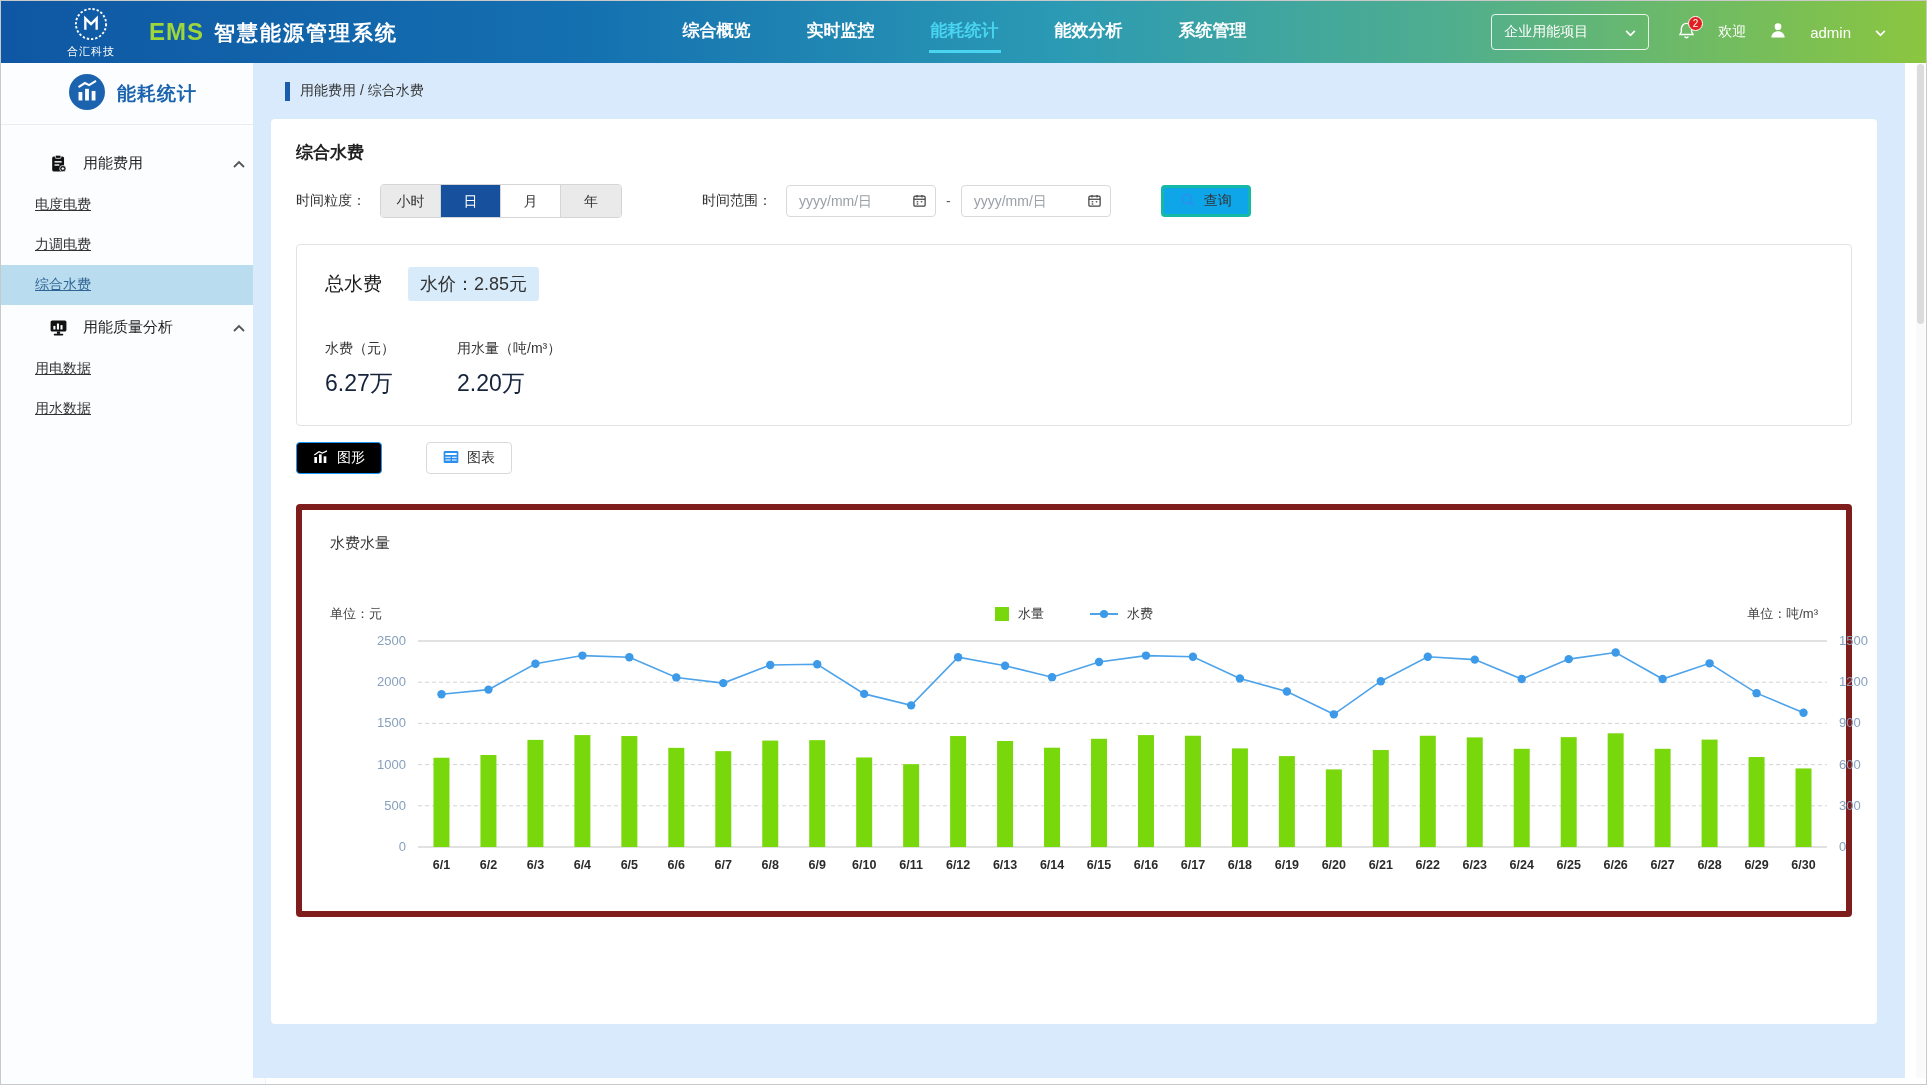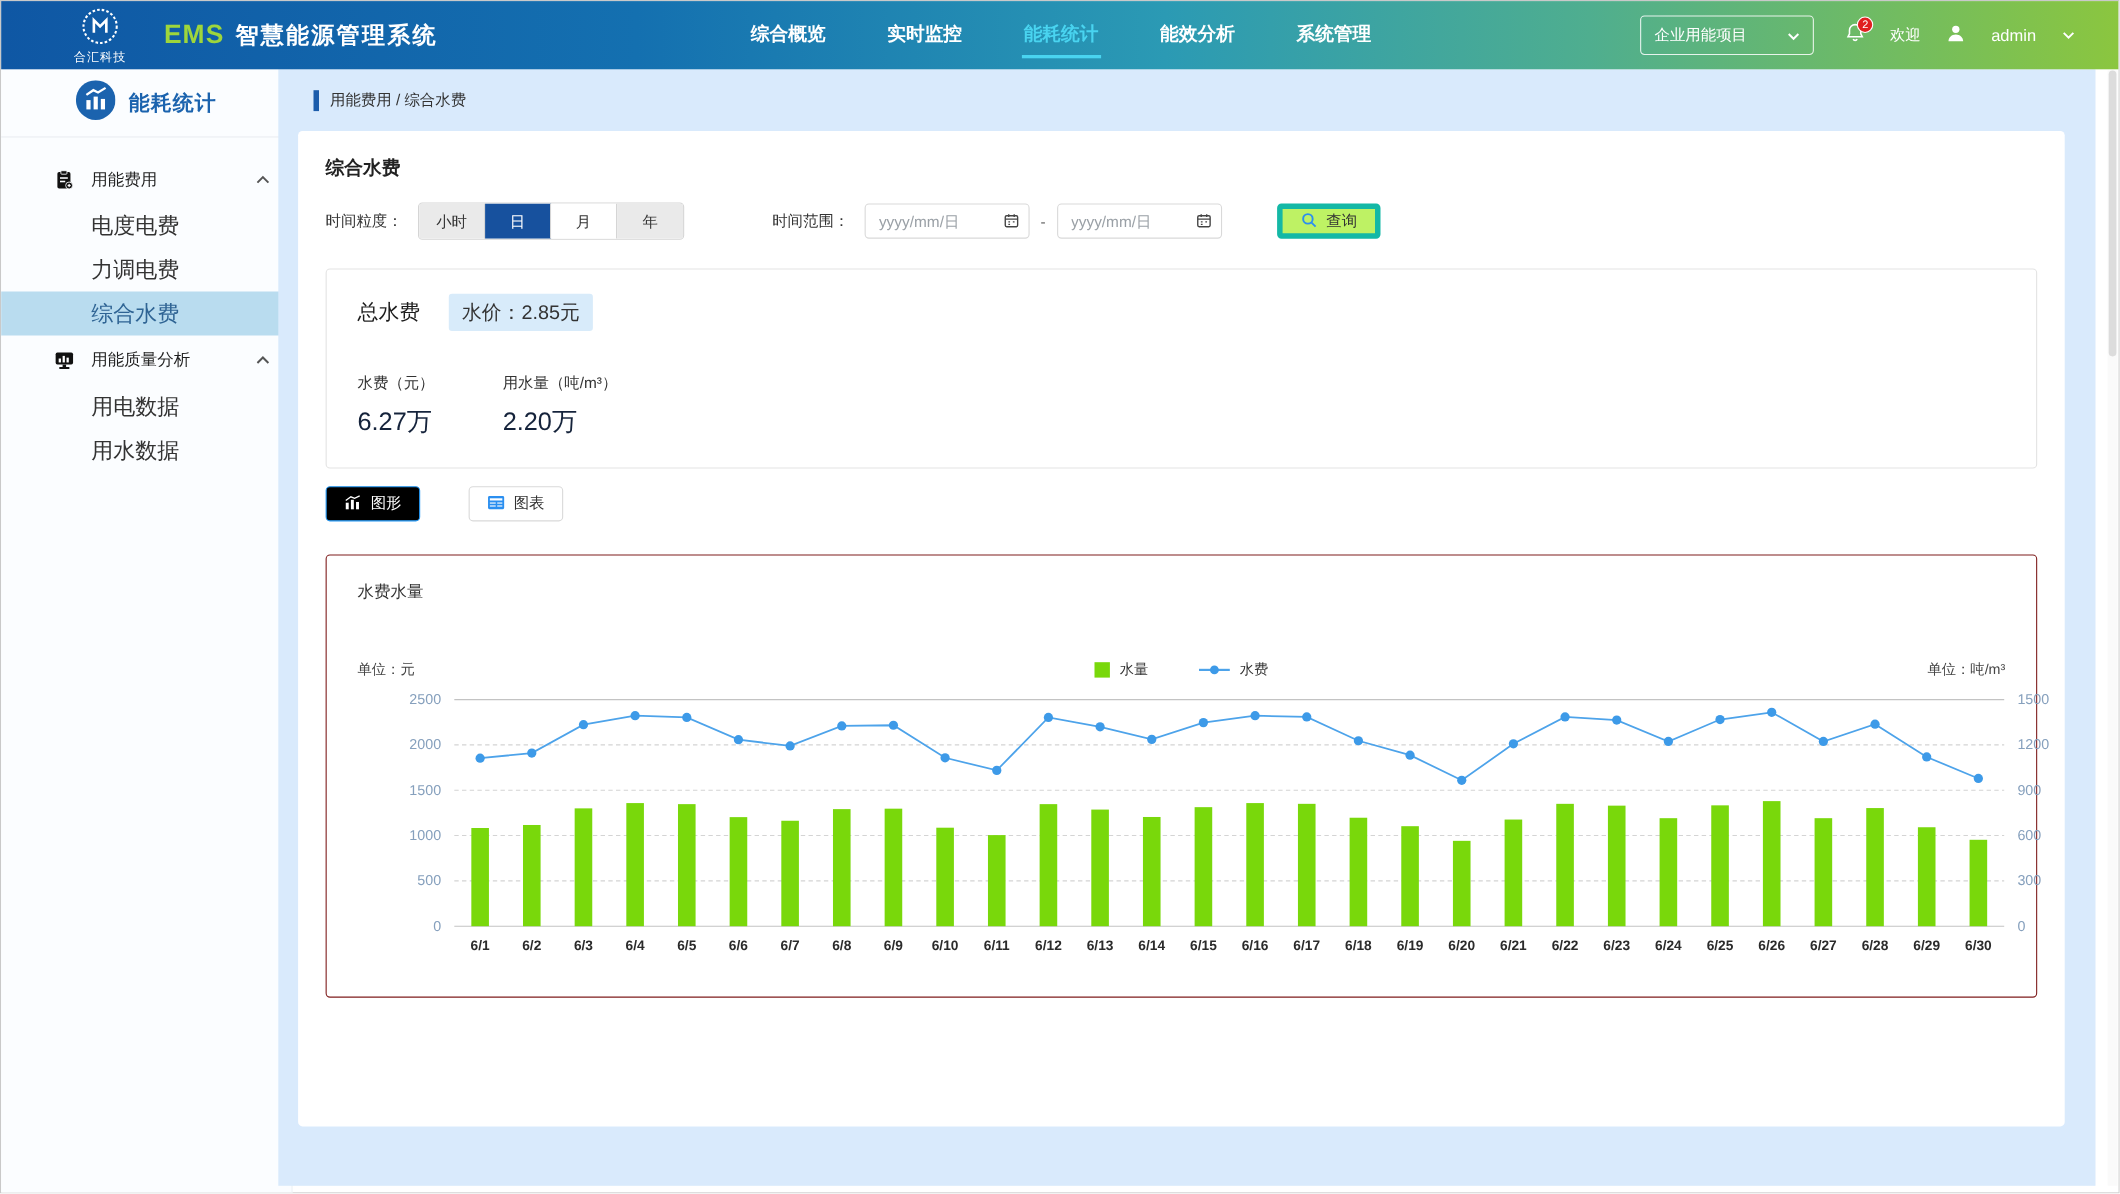--- a/index.html
+++ b/index.html
@@ -31,21 +31,21 @@
 
   
   .sidebar { position:absolute; left:0; top:62px; width:265px; height:1023px; background:#fbfdff; border-right:1px solid #eef2f6; }
   .side-head { height:62px; display:flex; align-items:center; justify-content:center; gap:12px; border-bottom:1px solid #e9edf2; }
   .side-title { font-size:19px; font-weight:bold; color:#1b63ae; letter-spacing:1px; }
   .side-menu { padding-top:16px; }
   .menu-row { height:44px; display:flex; align-items:center; padding:0 20px 0 46px; cursor:pointer; }
   .menu-row .mi { width:22px; display:flex; justify-content:center; margin-right:14px; }
   .menu-label { font-size:15px; color:#1f1f1f; }
   .menu-caret { margin-left:auto; }
-  .sub-row { height:40px; display:flex; align-items:center; padding-left:82px; font-size:20px; color:#333; cursor:pointer; position:relative; }
+  .sub-row { height:40px; display:flex; align-items:center; padding-left:34px; font-size:14px; color:#333; cursor:pointer; position:relative;text-decoration:underline; }
   .sub-row.active { background:#b9dcef; color:#2f6494; }
   .sub-row.active::after { content:""; position:absolute; right:0; top:0; bottom:0; width:10px; background:#67a2b4; }
 
   
   .content { position:absolute; left:252px; top:62px; width:1652px; height:1015px; background:#d9eafc; padding-right:10px; }
   .content-inner { width:1642px; height:100%; }
   .breadcrumb-row { display:flex; align-items:center; height:56px; padding-left:32px; }
   .crumb-bar { width:5px; height:19px; background:#1b5cab; margin-right:10px; }
   .crumb-text { font-size:14px; color:#333; }
 
@@ -61,36 +61,36 @@
   .gran-btn:last-child { border-right:none; }
   .gran-btn.active { background:#17519e; color:#fff; }
   .range-label { margin-left:80px; }
   .date-wrap { position:relative; margin-left:14px; }
   .date-input { width:150px; height:32px; border:1px solid #d9d9d9; border-radius:4px; padding:0 32px 0 12px;
     font-size:14px; color:#333; outline:none; font-family:inherit; }
   .date-input::placeholder { color:#9aa0a6; }
   .date-cal { position:absolute; right:9px; top:8px; }
   .range-sep { margin:0 10px; color:#666; font-size:14px; }
   .query-btn { display:flex; align-items:center; gap:8px; margin-left:50px; height:32px; padding:0 16px;
-    background:#bef264; border:5px solid #14b8a6; border-radius:4px; font-size:14px; color:#333; cursor:pointer;text-align:center; }
+    background:#0ea5e9; border:3px solid #14b8a6; border-radius:4px; font-size:14px; color:#333; cursor:pointer;text-align:center; }
 
   .summary-box { border:1px solid #e3e3e3; border-radius:4px; padding:22px 28px 26px 28px; }
   .summary-head { display:flex; align-items:center; gap:26px; }
   .summary-title { font-size:19px; color:#1c1c1c; }
   .price-badge { background:#d8ebfa; color:#333; font-size:18px; padding:5px 12px; border-radius:3px; }
   .summary-metrics { display:flex; gap:62px; margin-top:39px; }
   .metric-label { font-size:14px; color:#333; }
   .metric-value { font-size:23px; color:#15233b; margin-top:10px; }
 
   .toggle-row { display:flex; gap:44px; margin-top:16px; }
   .toggle-btn { display:flex; align-items:center; gap:8px; height:32px; padding:0 16px; border-radius:4px;
     font-size:14px; cursor:pointer; border:1px solid #d9d9d9; background:#fff; color:#333; }
   .toggle-btn.active { background:#000000; border-color:#2196f3; color:#fff; }
 
-  .chart-box { border:1px solid #7f1d1d; border-radius:4px; margin-top:30px; padding:24px 28px 26px 28px; }
+  .chart-box { border:6px solid #7f1d1d; border-radius:4px; margin-top:30px; padding:24px 28px 26px 28px; }
   .chart-title { font-size:15px; color:#333; }
   .chart-meta { display:flex; align-items:center; margin-top:52px; }
   .unit-left, .unit-right { font-size:13px; color:#444; width:220px; }
   .unit-right { text-align:right; }
   .chart-legend { flex:1; display:flex; justify-content:center; align-items:center; gap:46px; }
   .legend-item { display:flex; align-items:center; gap:9px; font-size:13px; color:#333; cursor:pointer; }
   .legend-swatch { width:14px; height:14px; }
   .legend-line { display:inline-block; position:relative; width:28px; height:2px; background:#4da3ea; }
   .legend-line::after { content:""; position:absolute; left:10px; top:-3px; width:8px; height:8px; border-radius:50%; background:#3d9ae8; }
   #chart-svg { display:block; margin-top:4px; }

